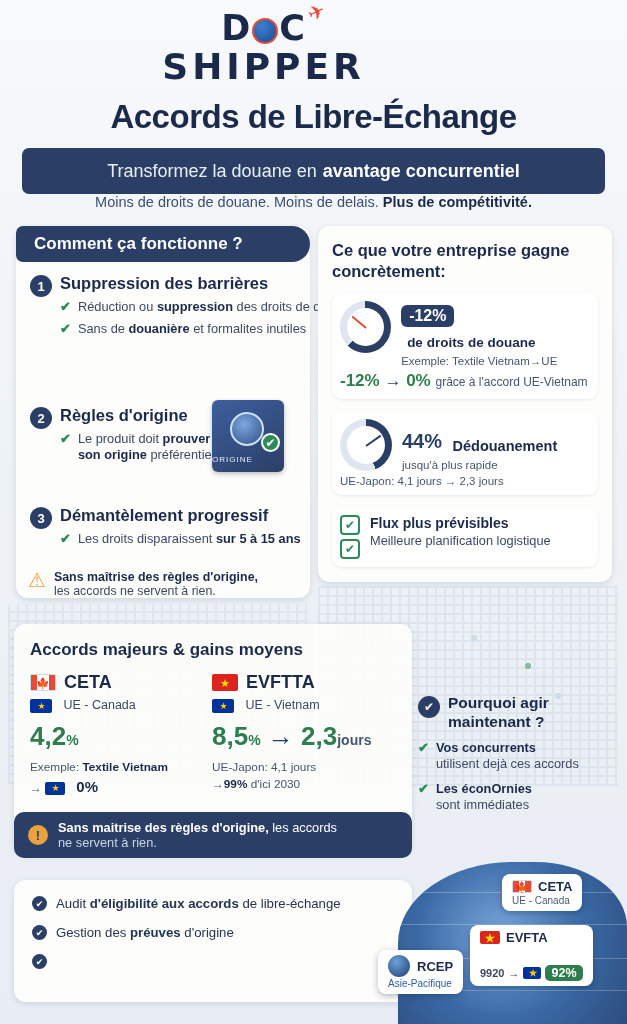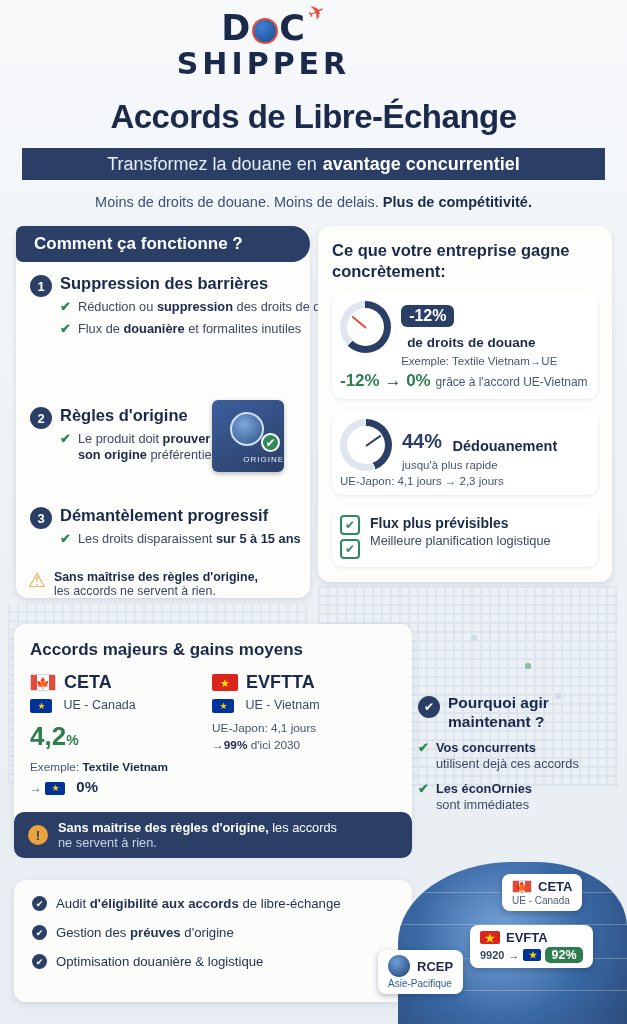--- a/index.html
+++ b/index.html
@@ -31,33 +31,33 @@
     display: inline-block; width: 26px; height: 26px; border-radius: 50%;
     background: radial-gradient(circle at 35% 30%, #3e7fd4, #1b4c8c);
     position: relative; top: 4px; margin: 0 1px;
     border: 2px solid #e64b3a;
   }
   .logo-plane {
     position: absolute; right: -20px; top: -8px;
     color: #e64b3a; font-size: 20px; transform: rotate(-25deg);
   }
   .logo-ship {
-    font-size: 30px; font-weight: bold; color: #1b2a4a; letter-spacing: 4px;
+    font-size: 36px; font-weight: bold; color: #1b2a4a; letter-spacing: 4px;
     font-family: "DejaVu Sans", sans-serif;
     margin-top: -2px;
   }
 
   
   .main-title {
     position: absolute; top: 98px; left: 0; width: 627px; text-align: center;
     font-size: 33px; font-weight: bold; color: #1b2a4a; letter-spacing: -0.5px;
   }
   .subtitle-bar {
-    position: absolute; top: 148px; left: 22px; width: 583px; height: 32px;
-    background: #2b3f66; border-radius: 0; color: #fff;
+    position: absolute; top: 148px; left: 22px; width: 583px; height: 46px;
+    background: #2b3f66; border-radius: 7px; color: #fff;
     display: flex; align-items: center; justify-content: center;
     font-size: 18px; font-weight: bold;
   }
   .subtitle-bar .light { font-weight: normal; color: #e9eef6; margin-right: 6px;}
   .tagline {
     position: absolute; top: 194px; left: 0; width: 627px; text-align: center;
     font-size: 14.5px; color: #3c4f72;
   }
   .tagline b { color: #1b2a4a; }
 
@@ -99,21 +99,21 @@
     position: absolute; left: 18px; top: 12px; width: 34px; height: 34px;
     border-radius: 50%; border: 2px solid #cfe0f5;
     background: radial-gradient(circle at 40% 35%, #7fa8dd, #2b4f86);
   }
   .passport .tick {
     position: absolute; right: 4px; bottom: 20px; width: 19px; height: 19px;
     border-radius: 50%; background: #2e8b57; color: #fff; font-size: 12px;
     display: flex; align-items: center; justify-content: center; border: 2px solid #fff;
   }
   .passport .plabel {
-    position: absolute; bottom: 8px; left: 0; width: 100%; text-align: right;
+    position: absolute; bottom: 8px; left: 0; width: 100%; text-align: left;
     color: #e8eef8; font-size: 8px; letter-spacing: 1px;
   }
 
   .warn {
     position: absolute; left: 28px; top: 570px; width: 268px;
     display: flex; align-items: flex-start; font-size: 12.4px; color: #3b4a63;
   }
   .warn .icon {
     color: #e8a33d; font-size: 20px; margin-right: 8px; line-height: 1;
   }
@@ -278,21 +278,21 @@
   .pct-badge {
     background: #2e7d4f; color: #fff; border-radius: 5px; padding: 1px 6px;
     font-size: 12.5px; font-weight: bold;
   }
   .mini-flag { margin-right: 6px; }
   .blue-globe-sm {
     width: 22px; height: 22px; border-radius: 50%;
     background: radial-gradient(circle at 38% 32%, #6f9fd8, #1d3f73);
     margin-right: 7px; flex: 0 0 auto;
   }
-  .evfta-line { font-size: 11px; color: #3b4a63; margin-top: 2px; }
+  .evfta-line { font-size: 11px; color: #3b4a63; margin-top: 20px; }
 </style>
 </head>
 <body>
 
 <div class="page">
 
   <div class="logo-wrap">
     <div class="logo-doc">
       D<span class="logo-globe"></span>C<span class="logo-plane">✈</span>
     </div>
@@ -316,21 +316,21 @@
 
   <div class="step" style="top:274px;">
     <span class="step-num">1</span>
     <span class="step-title">Suppression des barrières</span>
     <div class="bullet">
       <span class="check">✔</span>
       <span><span>Réduction ou </span><b>suppression</b><span> des droits de douane</span></span>
     </div>
     <div class="bullet">
       <span class="check">✔</span>
-      <span><span>Flux de </span><b>douanière</b><span> et formalites inutiles</span></span>
+      <span><span>Sans de </span><b>douanière</b><span> et formalites inutiles</span></span>
     </div>
   </div>
 
   <div class="step" style="top:406px;">
     <span class="step-num">2</span>
     <span class="step-title">Règles d'origine</span>
     <div class="bullet" style="width:170px;">
       <span class="check">✔</span>
       <span><span>Le produit doit </span><b>prouver son origine</b><span> préférentielle</span></span>
     </div>
@@ -438,20 +438,25 @@
     <div class="chip-row">
       <span class="flag flag-vn">
           <span>★</span>
         </span>
       <span class="acc-name">EVFTTA</span>
     </div>
     <div class="acc-pair">
       <span class="flag flag-eu" style="width:22px;height:14px;"><span>★</span></span>
       <span>UE - Vietnam</span>
     </div>
+    <div class="acc-big">
+      <span>8,5</span><span class="small">%</span>
+      <span style="color:#2b3f66;">→</span>
+      <span>2,3</span><span class="small" style="color:#45566f;">jours</span>
+    </div>
     <div class="acc-note">
       <span>UE-Japon: 4,1 jours</span><br>
       <span>→</span><b>99%</b><span> d'ici 2030</span>
     </div>
   </div>
 
   <div class="dark-strip">
     <span class="warn-dot">!</span>
     <span>
       <b>Sans maitrise des règles d'origine,</b><span> les accords</span><br>
@@ -481,21 +486,20 @@
     <div class="svc">
       <span class="dot">✔</span>
       <span><span>Audit </span><b>d'éligibilité aux accords</b><span> de libre-échange</span></span>
     </div>
     <div class="svc">
       <span class="dot">✔</span>
       <span><span>Gestion des </span><b>préuves</b><span> d'origine</span></span>
     </div>
     <div class="svc">
       <span class="dot">✔</span>
-      <span>Optimisation douanière &amp; logistique</span>
     </div>
   </div>
 
   <div class="globe-big">
     <div class="lat" style="top:30px;"></div>
     <div class="lat" style="top:62px;"></div>
     <div class="lat" style="top:96px;"></div>
     <div class="lat" style="top:128px;"></div>
   </div>
 

